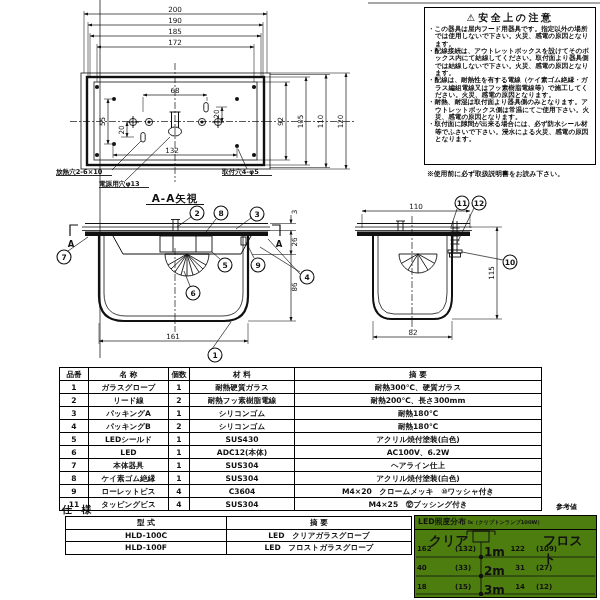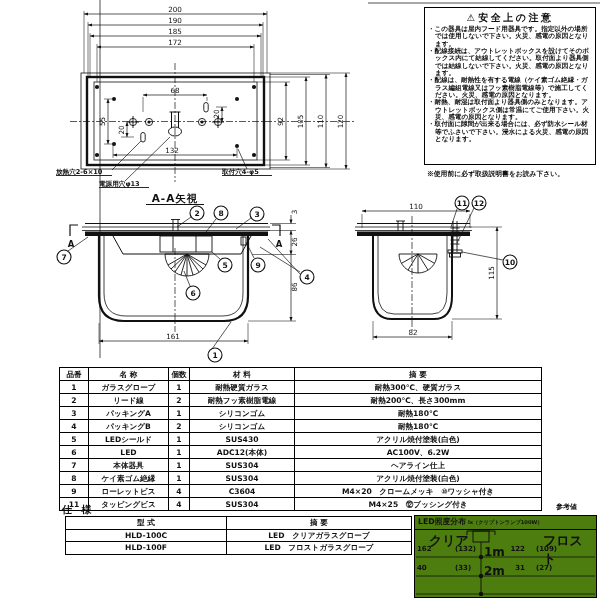--- a/index.html
+++ b/index.html
@@ -454,13 +454,20 @@
     <span class="il-v3">122</span>
     <span class="il-v4">(109)</span>
   </div>
   <div class="il-row" style="top:48px">
     <span class="il-v1">40</span>
     <span class="il-v2">(33)</span>
     <span class="il-d">2m</span>
     <span class="il-v3">31</span>
     <span class="il-v4">(27)</span>
   </div>
+  <div class="il-row" style="top:67px">
+    <span class="il-v1">18</span>
+    <span class="il-v2">(15)</span>
+    <span class="il-d">3m</span>
+    <span class="il-v3">14</span>
+    <span class="il-v4">(12)</span>
+  </div>
 </div>
 
 </body></html>

